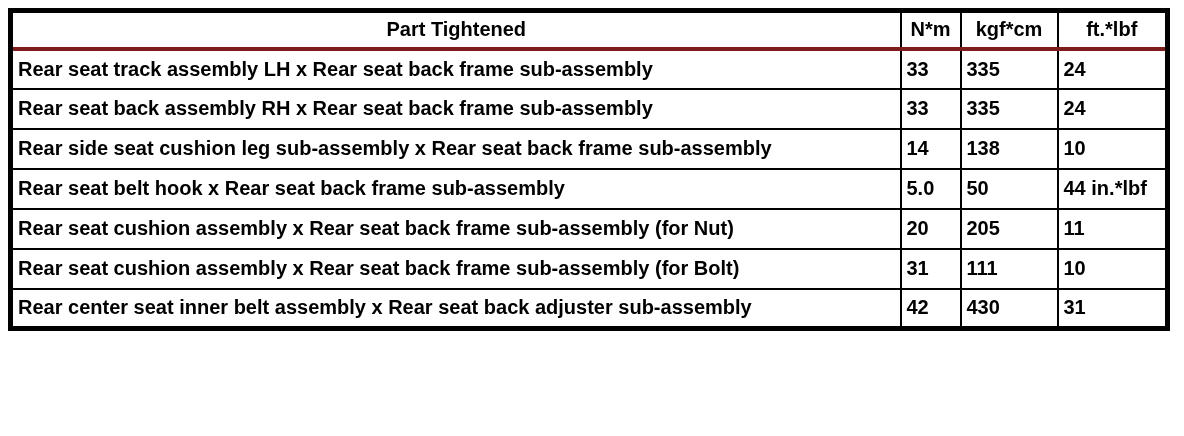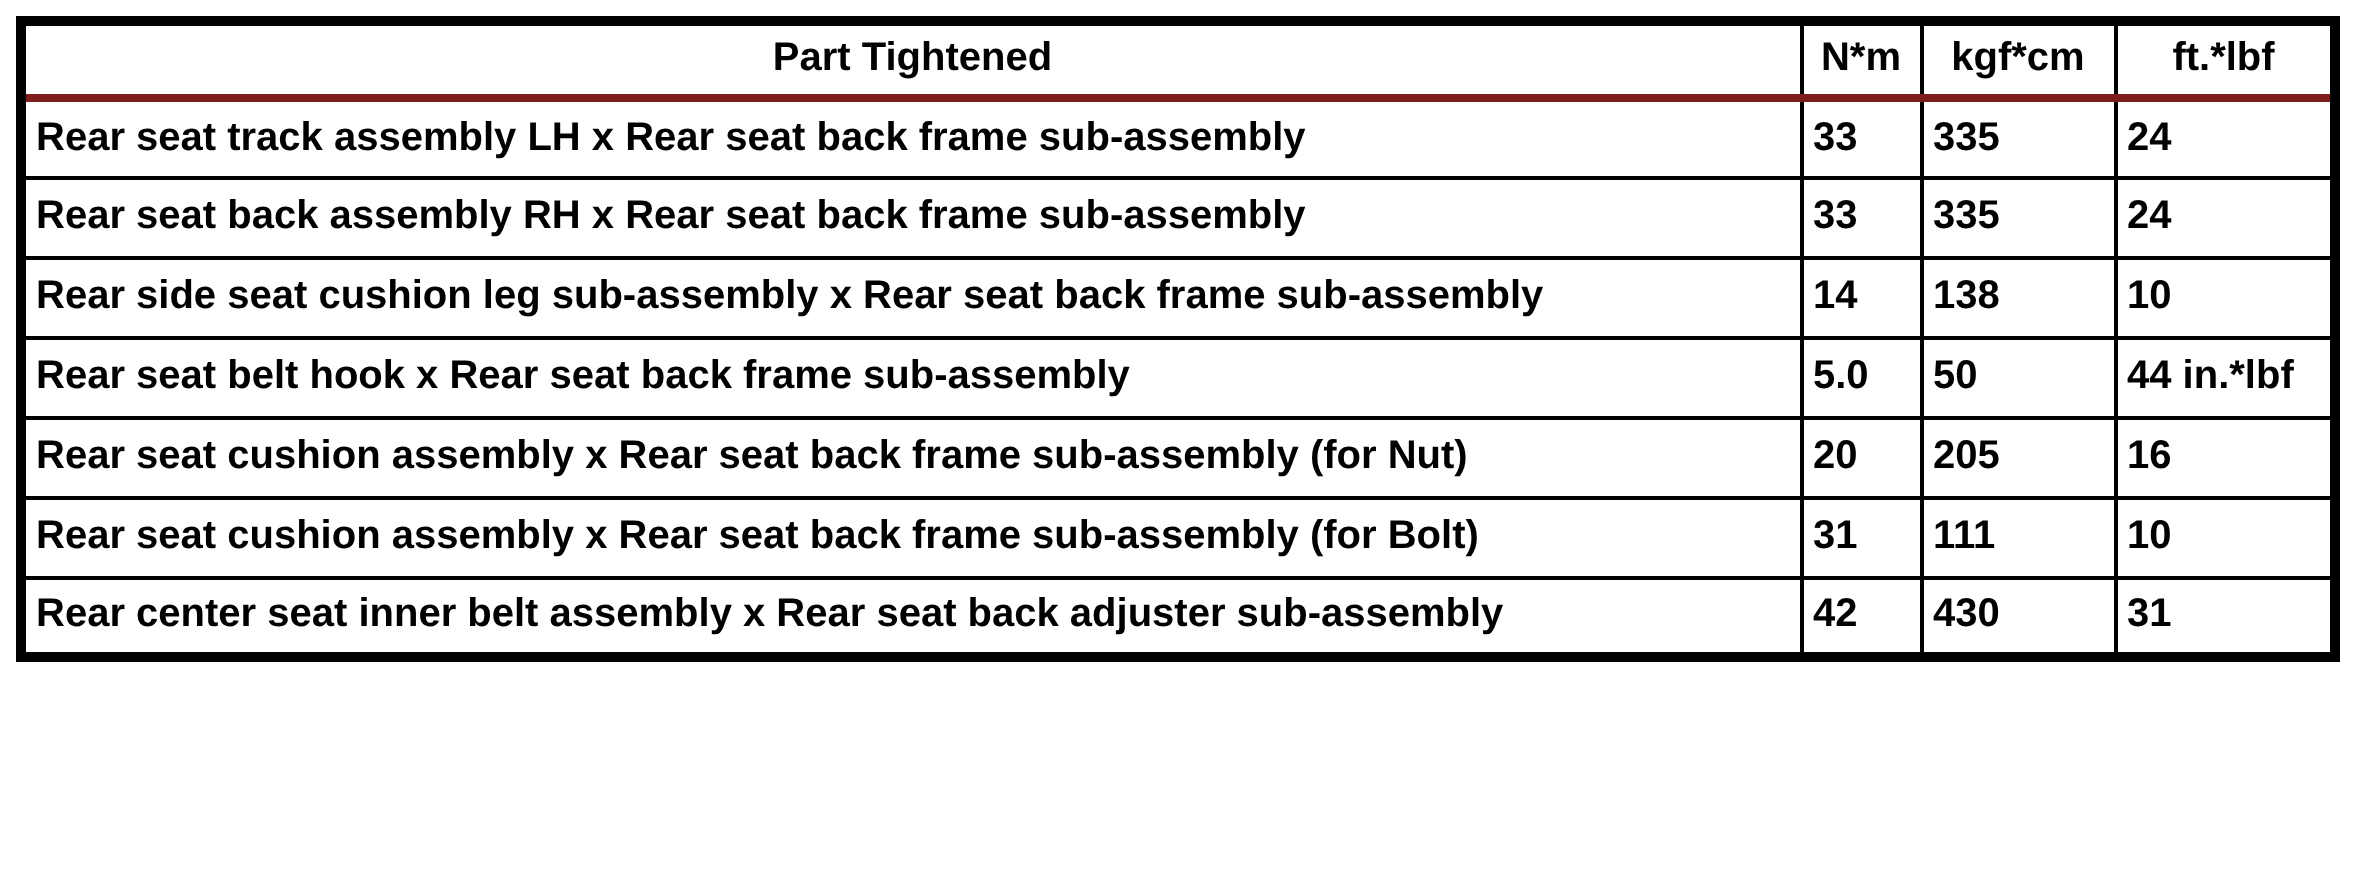--- a/index.html
+++ b/index.html
@@ -86,21 +86,21 @@
       <tr>
         <td>Rear seat belt hook x Rear seat back frame sub-assembly</td>
         <td>5.0</td>
         <td>50</td>
         <td>44 in.*lbf</td>
       </tr>
       <tr>
         <td>Rear seat cushion assembly x Rear seat back frame sub-assembly (for Nut)</td>
         <td>20</td>
         <td>205</td>
-        <td>16</td>
+        <td>11</td>
       </tr>
       <tr>
         <td>Rear seat cushion assembly x Rear seat back frame sub-assembly (for Bolt)</td>
         <td>31</td>
         <td>111</td>
         <td>10</td>
       </tr>
       <tr>
         <td>Rear center seat inner belt assembly x Rear seat back adjuster sub-assembly</td>
         <td>42</td>

